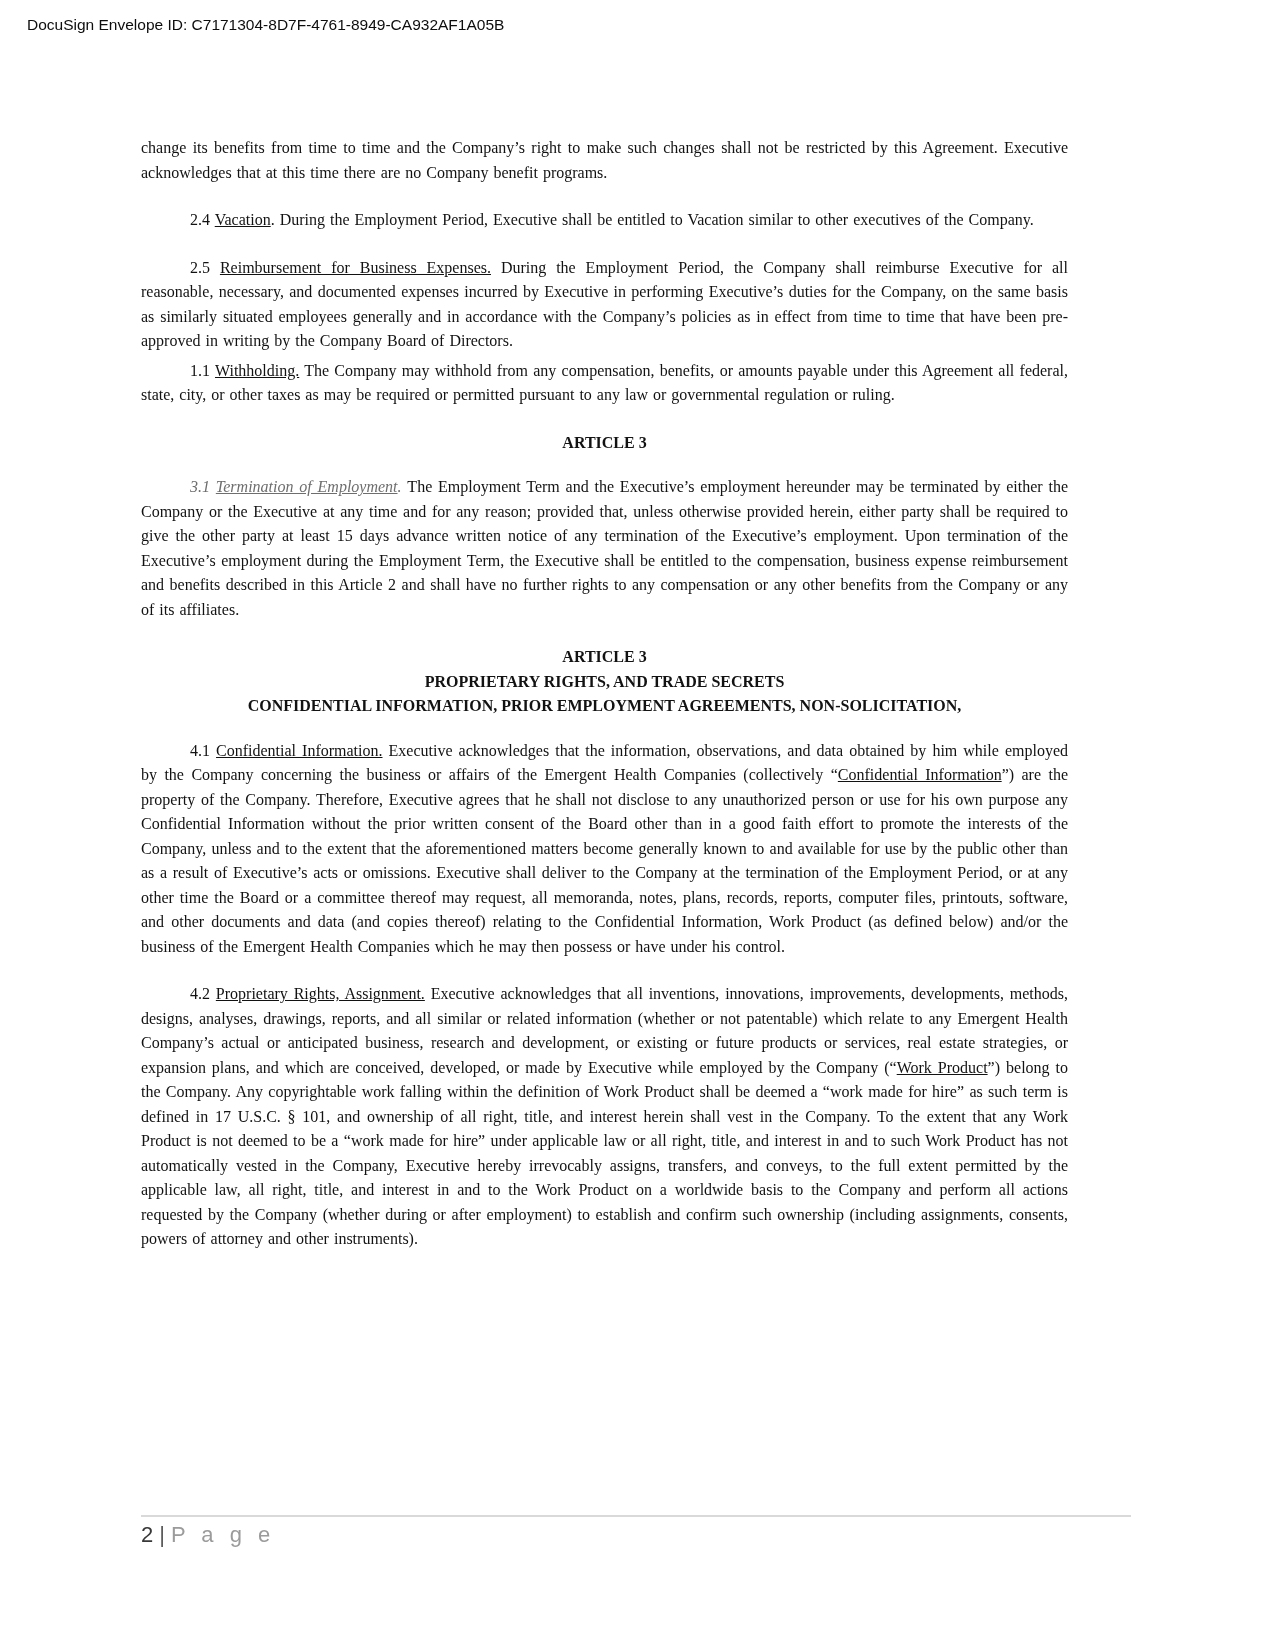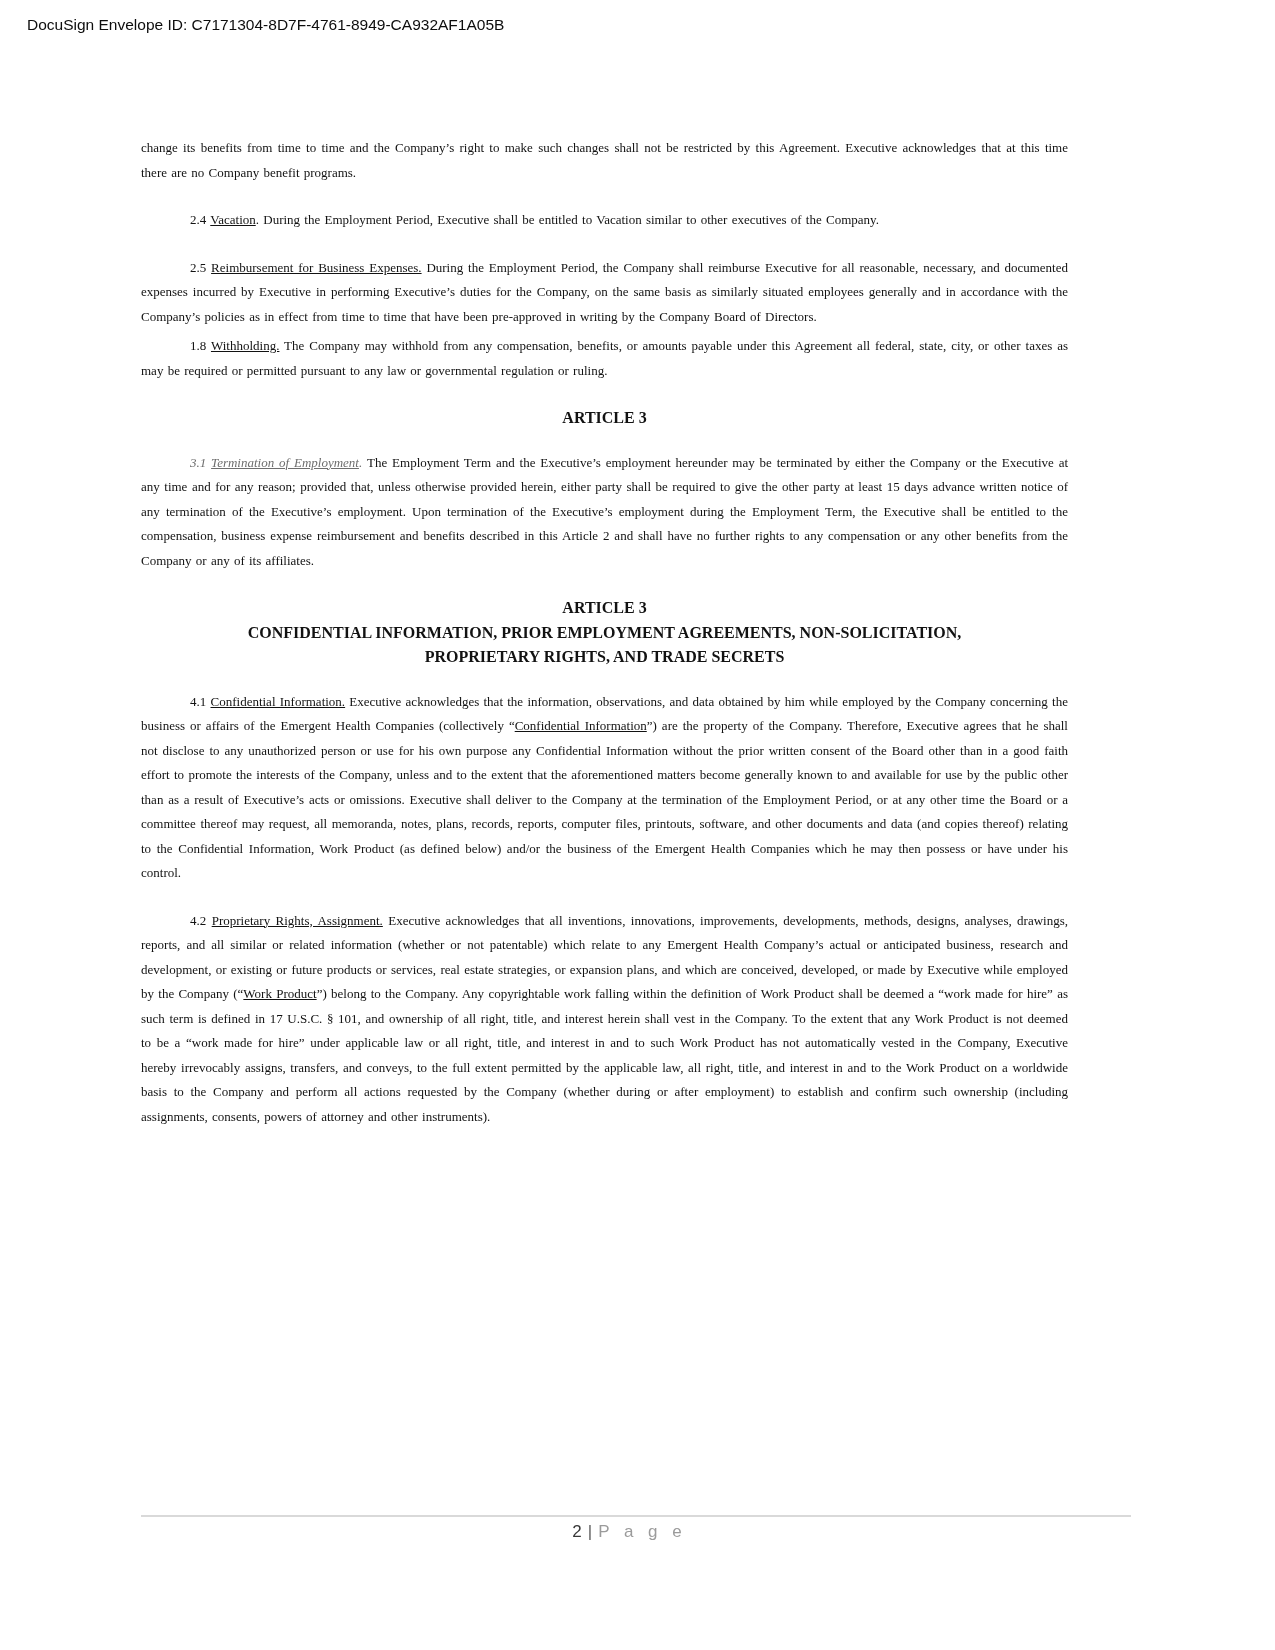--- a/index.html
+++ b/index.html
@@ -25,21 +25,21 @@
     color: #0d0d0d;
     white-space: nowrap;
   }
   .content {
     position: absolute;
     top: 136px;
     left: 141px;
     width: 927px;
   }
   .para {
-    font-size: 13px;
+    font-size: 16px;
     line-height: 24.5px;
     text-align: justify;
     color: #121212;
     margin-bottom: 23px;
     word-spacing: 1px;
   }
   .para.indent { text-indent: 49px; }
   .para.tight { margin-top: -18px; }
   .article-heading {
     text-align: center;
@@ -57,48 +57,48 @@
     top: 1515px;
     width: 990px;
     height: 2px;
     background: #d9d9d9;
   }
   .footer-text {
     position: absolute;
     top: 1522px;
     left: 141px;
     width: 977px;
-    text-align: center;
+    text-align: left;
     font-family: "Liberation Sans", sans-serif;
-    font-size: 17px;
+    font-size: 22px;
     white-space: nowrap;
   }
   .pnum { color: #383838; }
   .psep { color: #5c5c5c; margin: 0 6px; }
   .pword { color: #9b9b9b; letter-spacing: 5px; }
 </style>
 </head>
 <body>
 
 <div class="page">
   <div class="envelope-header">DocuSign Envelope ID: C7171304-8D7F-4761-8949-CA932AF1A05B</div>
 
   <div class="content" id="doc-content">
       <p class="para"><span>change its benefits from time to time and the Company’s right to make such changes shall not be restricted by this Agreement. Executive acknowledges that at this time there are no Company benefit programs.</span></p>
       <p class="para indent"><span>2.4 </span><span class="u">Vacation</span><span>. During the Employment Period, Executive shall be entitled to Vacation similar to other executives of the Company.</span></p>
       <p class="para indent"><span>2.5 </span><span class="u">Reimbursement for Business Expenses.</span><span> During the Employment Period, the Company shall reimburse Executive for all reasonable, necessary, and documented expenses incurred by Executive in performing Executive’s duties for the Company, on the same basis as similarly situated employees generally and in accordance with the Company’s policies as in effect from time to time that have been pre-approved in writing by the Company Board of Directors.</span></p>
-      <p class="para indent tight"><span>1.8 </span><span class="u">Withholding.</span><span> The Company may withhold from any compensation, benefits, or amounts payable under this Agreement all federal, state, city, or other taxes as may be required or permitted pursuant to any law or governmental regulation or ruling.</span></p>
+      <p class="para indent tight"><span>1.1 </span><span class="u">Withholding.</span><span> The Company may withhold from any compensation, benefits, or amounts payable under this Agreement all federal, state, city, or other taxes as may be required or permitted pursuant to any law or governmental regulation or ruling.</span></p>
       <div class="article-heading">
         <div>ARTICLE 3</div>
       </div>
       <p class="para indent"><span class="gray">3.1 </span><span class="u gray">Termination of Employment</span><span class="gray">. </span><span>The Employment Term and the Executive’s employment hereunder may be terminated by either the Company or the Executive at any time and for any reason; provided that, unless otherwise provided herein, either party shall be required to give the other party at least 15 days advance written notice of any termination of the Executive’s employment. Upon termination of the Executive’s employment during the Employment Term, the Executive shall be entitled to the compensation, business expense reimbursement and benefits described in this Article 2 and shall have no further rights to any compensation or any other benefits from the Company or any of its affiliates.</span></p>
       <div class="article-heading">
         <div>ARTICLE 3</div>
+        <div>PROPRIETARY RIGHTS, AND TRADE SECRETS</div>
         <div>CONFIDENTIAL INFORMATION, PRIOR EMPLOYMENT AGREEMENTS, NON-SOLICITATION,</div>
-        <div>PROPRIETARY RIGHTS, AND TRADE SECRETS</div>
       </div>
       <p class="para indent"><span>4.1 </span><span class="u">Confidential Information.</span><span> Executive acknowledges that the information, observations, and data obtained by him while employed by the Company concerning the business or affairs of the Emergent Health Companies (collectively “</span><span class="u">Confidential Information</span><span>”) are the property of the Company. Therefore, Executive agrees that he shall not disclose to any unauthorized person or use for his own purpose any Confidential Information without the prior written consent of the Board other than in a good faith effort to promote the interests of the Company, unless and to the extent that the aforementioned matters become generally known to and available for use by the public other than as a result of Executive’s acts or omissions. Executive shall deliver to the Company at the termination of the Employment Period, or at any other time the Board or a committee thereof may request, all memoranda, notes, plans, records, reports, computer files, printouts, software, and other documents and data (and copies thereof) relating to the Confidential Information, Work Product (as defined below) and/or the business of the Emergent Health Companies which he may then possess or have under his control.</span></p>
       <p class="para indent"><span>4.2 </span><span class="u">Proprietary Rights, Assignment.</span><span> Executive acknowledges that all inventions, innovations, improvements, developments, methods, designs, analyses, drawings, reports, and all similar or related information (whether or not patentable) which relate to any Emergent Health Company’s actual or anticipated business, research and development, or existing or future products or services, real estate strategies, or expansion plans, and which are conceived, developed, or made by Executive while employed by the Company (“</span><span class="u">Work Product</span><span>”) belong to the Company. Any copyrightable work falling within the definition of Work Product shall be deemed a “work made for hire” as such term is defined in 17 U.S.C. § 101, and ownership of all right, title, and interest herein shall vest in the Company. To the extent that any Work Product is not deemed to be a “work made for hire” under applicable law or all right, title, and interest in and to such Work Product has not automatically vested in the Company, Executive hereby irrevocably assigns, transfers, and conveys, to the full extent permitted by the applicable law, all right, title, and interest in and to the Work Product on a worldwide basis to the Company and perform all actions requested by the Company (whether during or after employment) to establish and confirm such ownership (including assignments, consents, powers of attorney and other instruments).</span></p>
     </div>
 
   <div class="footer-rule"></div>
   <div class="footer-text">
     <span class="pnum">2</span><span class="psep">|</span><span class="pword">P a g e</span>
   </div>
 </div>

